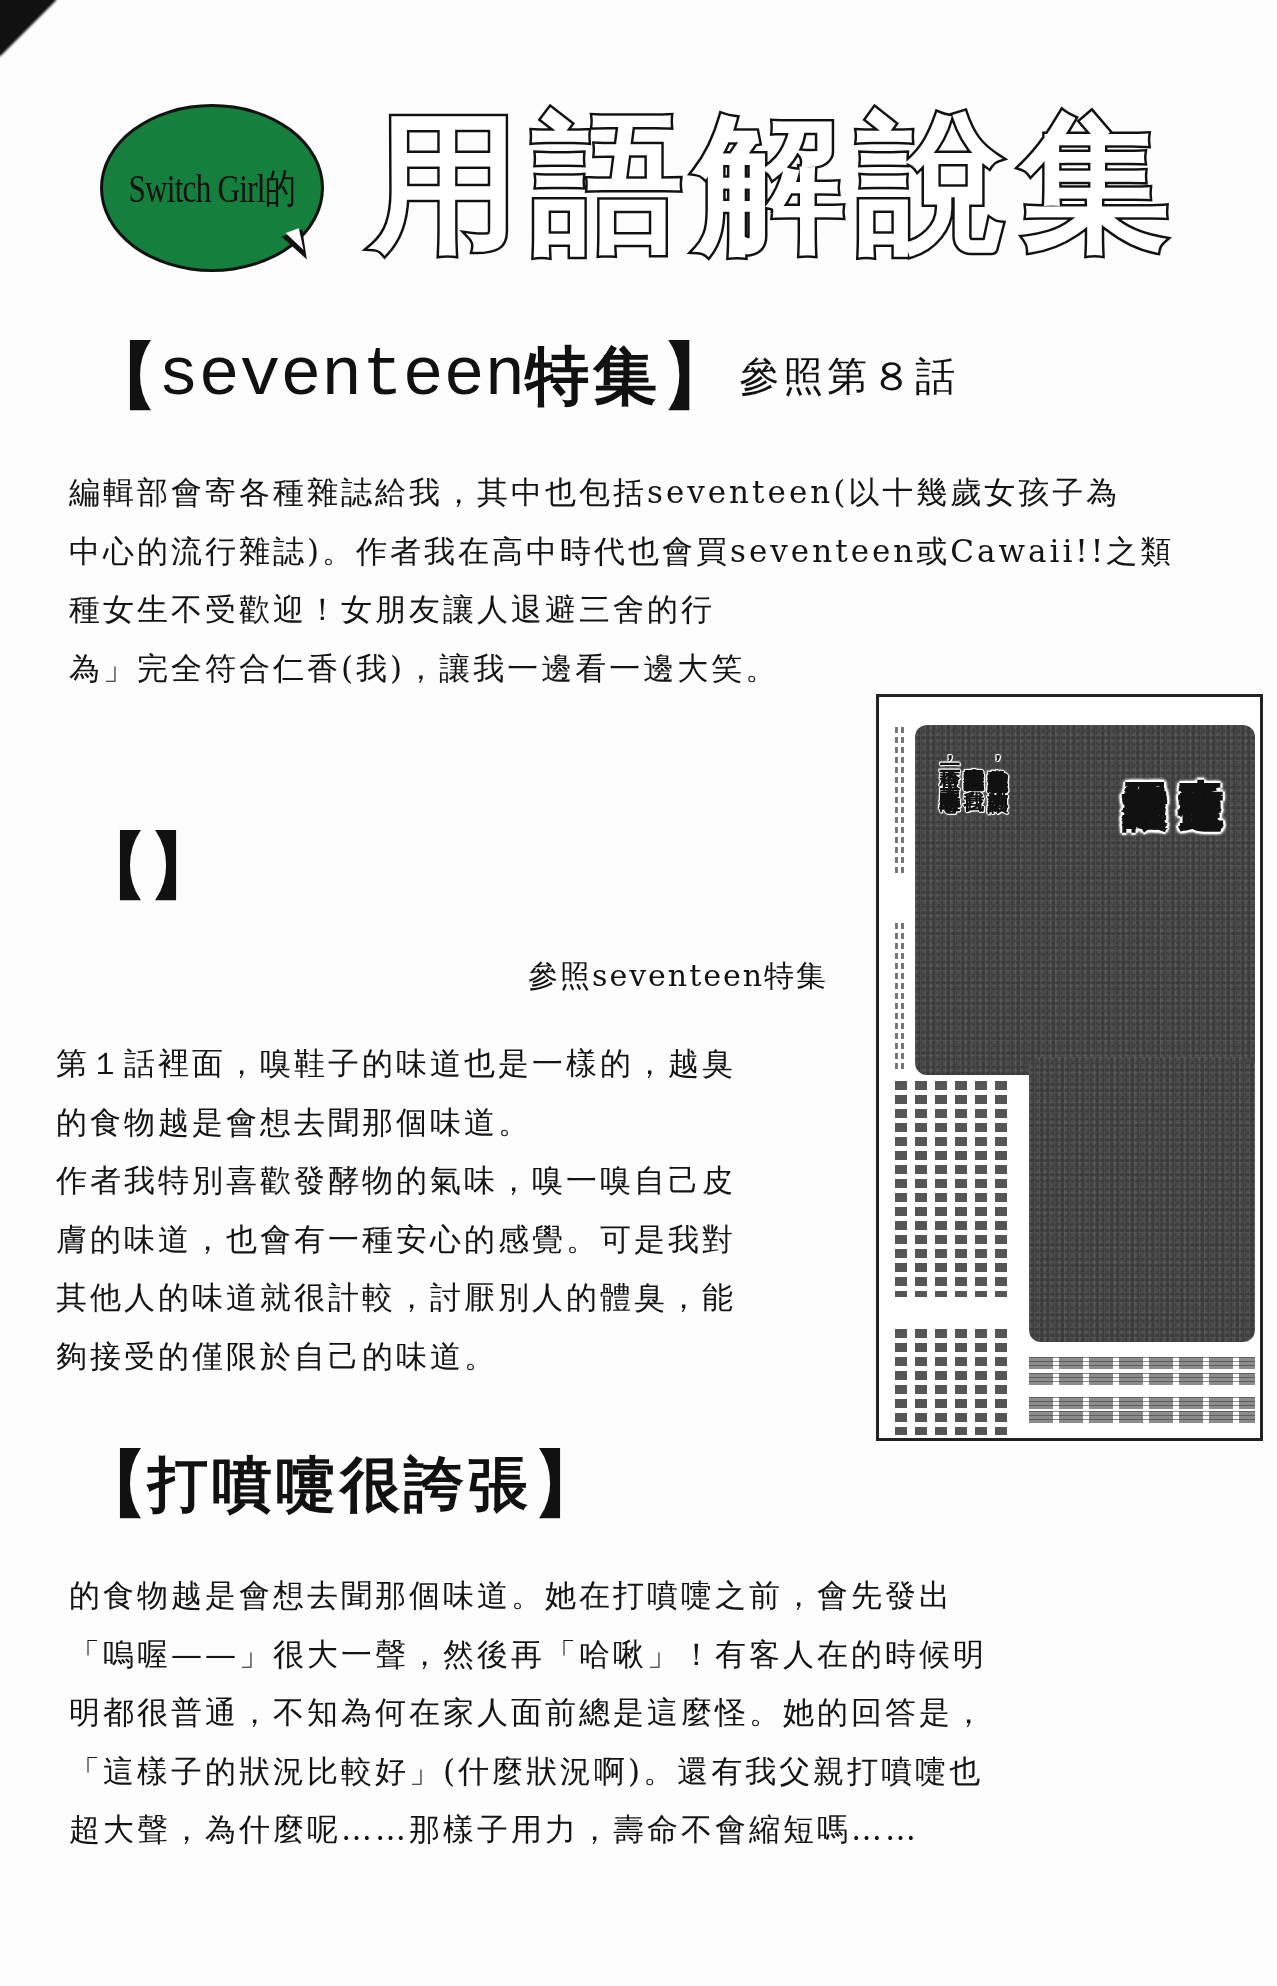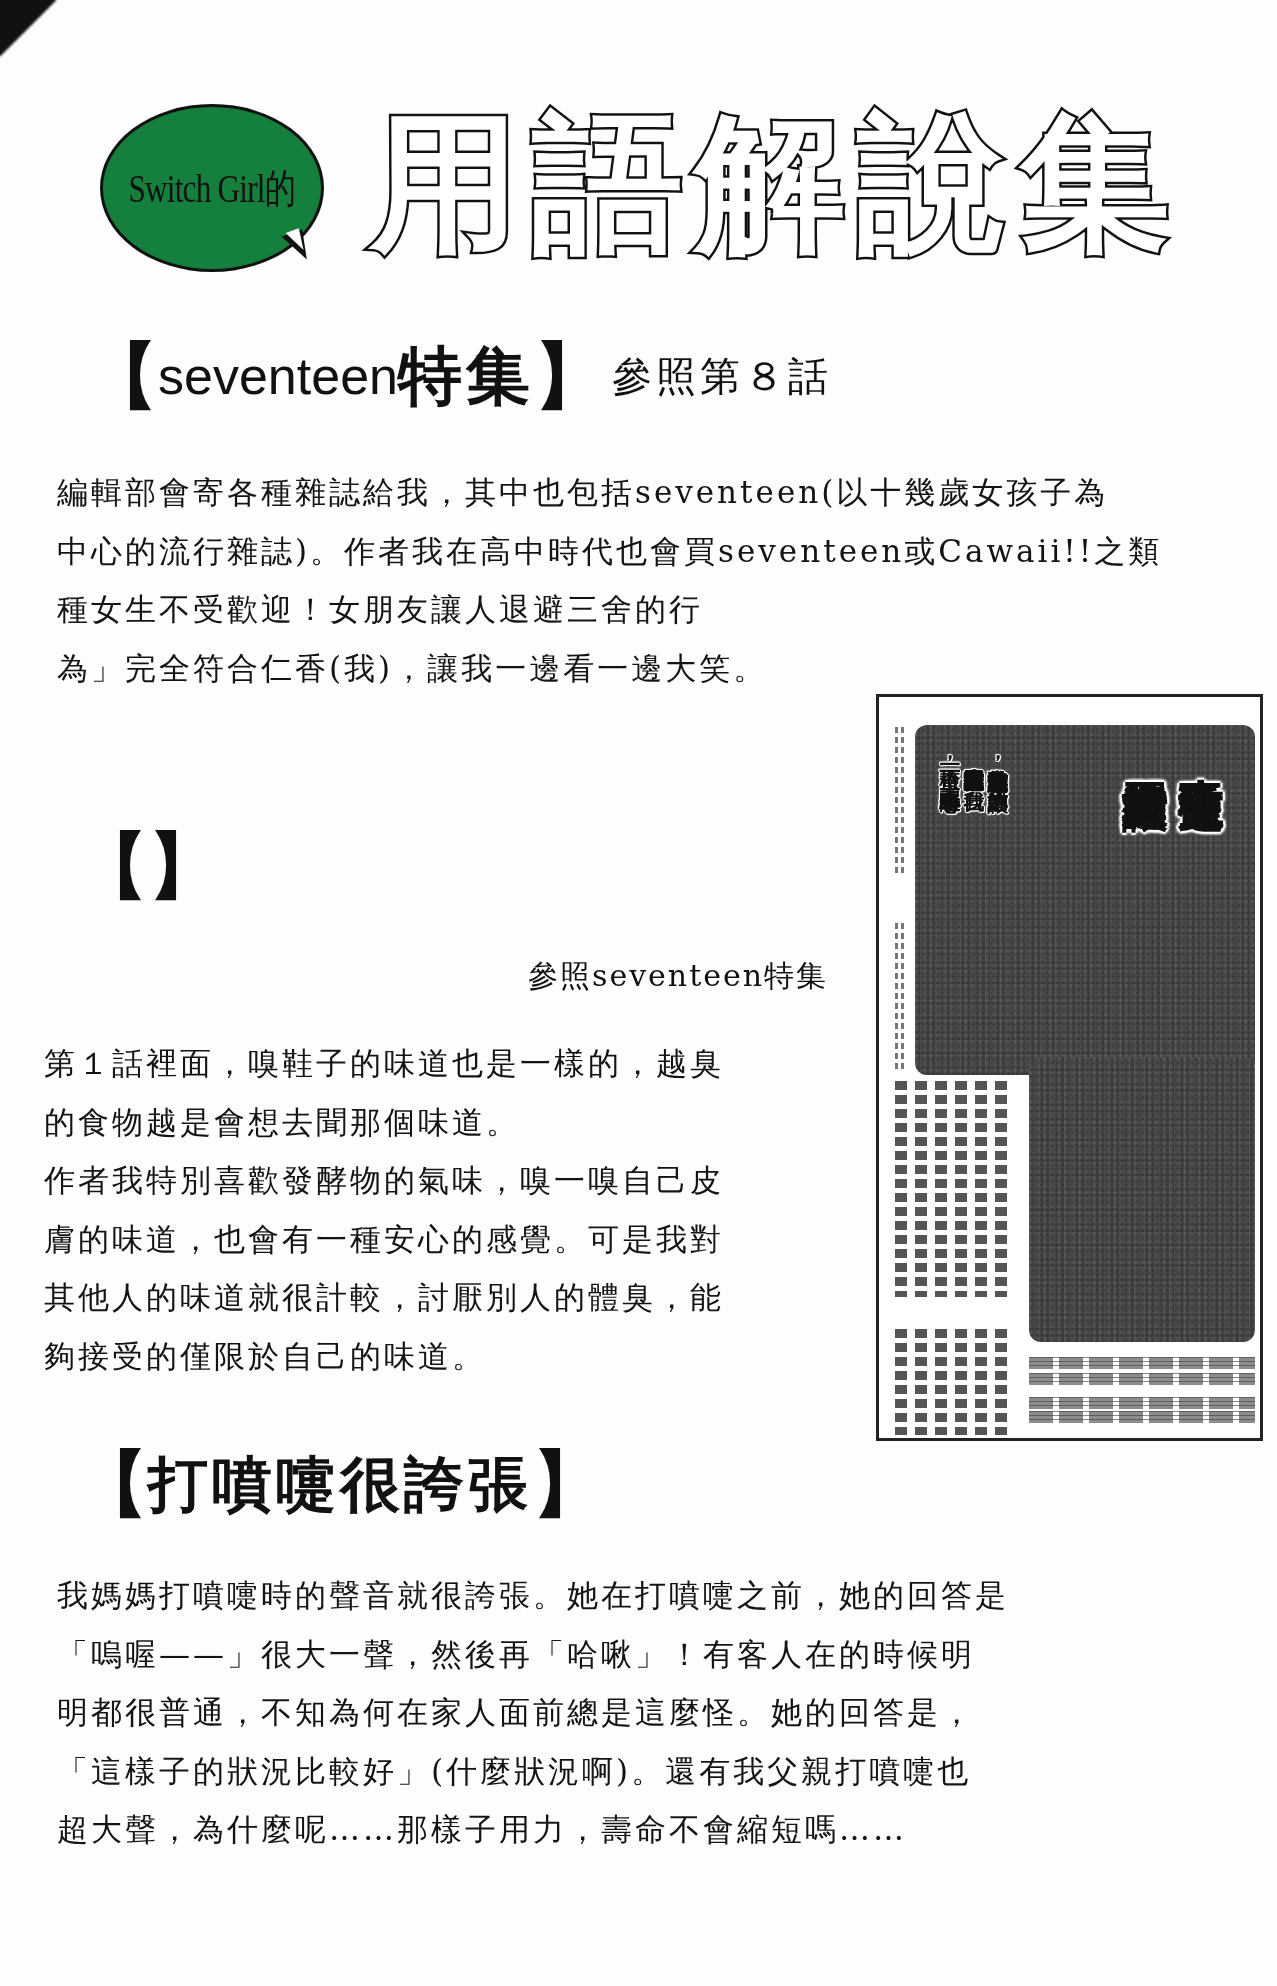--- a/index.html
+++ b/index.html
@@ -46,28 +46,28 @@
     paint-order: stroke fill;
     text-shadow: 0 0 0 #111;
   }
   
   .heading {
     position: absolute; display: flex; align-items: center;
     font-family: "DejaVu Serif", serif; font-weight: bold; white-space: nowrap;
   }
   .bracket { font-size: 72px; font-weight: 900; line-height: 1; }
   .heading-text { font-size: 64px; line-height: 1; letter-spacing: 4px; }
-  .heading-text.latin { font-family: Liberation Sans, sans-serif; font-weight: normal; font-size: 52px; letter-spacing: 0; }
+  .heading-text.latin { font-family: Liberation Mono, monospace; font-weight: normal; font-size: 68px; letter-spacing: 0; }
   .heading-ref { font-size: 40px; font-weight: normal; margin-left: 6px; letter-spacing: 4px; }
   
   .para {
     position: absolute; font-size: 31px; line-height: 58.5px; letter-spacing: 3px;
     font-family: "DejaVu Serif", serif; font-weight: normal; color: #141414;
   }
-  .para .line { display: block; white-space: nowrap; }
+  .para .line { display: block; white-space: nowrap; margin-left: 12px; }
   .ref-right {
     position: absolute; left: 528px; top: 956px; font-size: 30px; letter-spacing: 2px;
     white-space: nowrap;
   }
   
   .clip {
     position: absolute; left: 876px; top: 694px; width: 381px; height: 741px;
     border: 3px solid #222; background: #fff;
   }
   .dots-col {
@@ -158,21 +158,21 @@
   <span class="line">夠接受的僅限於自己的味道。</span>
 </div>
 
 <div class="heading" style="left:76px; top:1448px;">
   <span class="bracket">【</span>
   <span class="heading-text" style="font-size:60px;">打噴嚏很誇張</span>
   <span class="bracket">】</span>
 </div>
 
 <div class="para" style="left:57px; top:1566px;">
-  <span class="line">我媽媽打噴嚏時的聲音就很誇張。她在打噴嚏之前，她的回答是</span>
+  <span class="line">的食物越是會想去聞那個味道。她在打噴嚏之前，會先發出</span>
   <span class="line">「嗚喔——」很大一聲，然後再「哈啾」！有客人在的時候明</span>
   <span class="line">明都很普通，不知為何在家人面前總是這麼怪。她的回答是，</span>
   <span class="line">「這樣子的狀況比較好」(什麼狀況啊)。還有我父親打噴嚏也</span>
   <span class="line">超大聲，為什麼呢……那樣子用力，壽命不會縮短嗎……</span>
 </div>
 
 <div class="clip">
   <div class="dots-col" style="left:16px; top:30px; height:148px;"></div>
   <div class="dots-col" style="left:22px; top:30px; height:148px;"></div>
   <div class="dots-col" style="left:16px; top:226px; height:148px;"></div>

